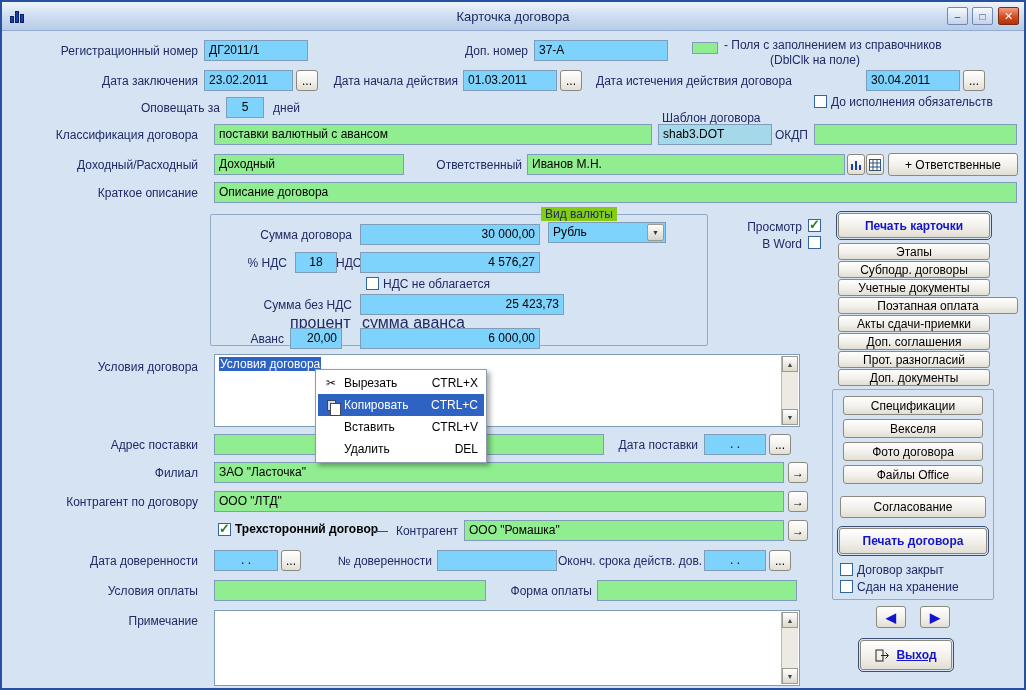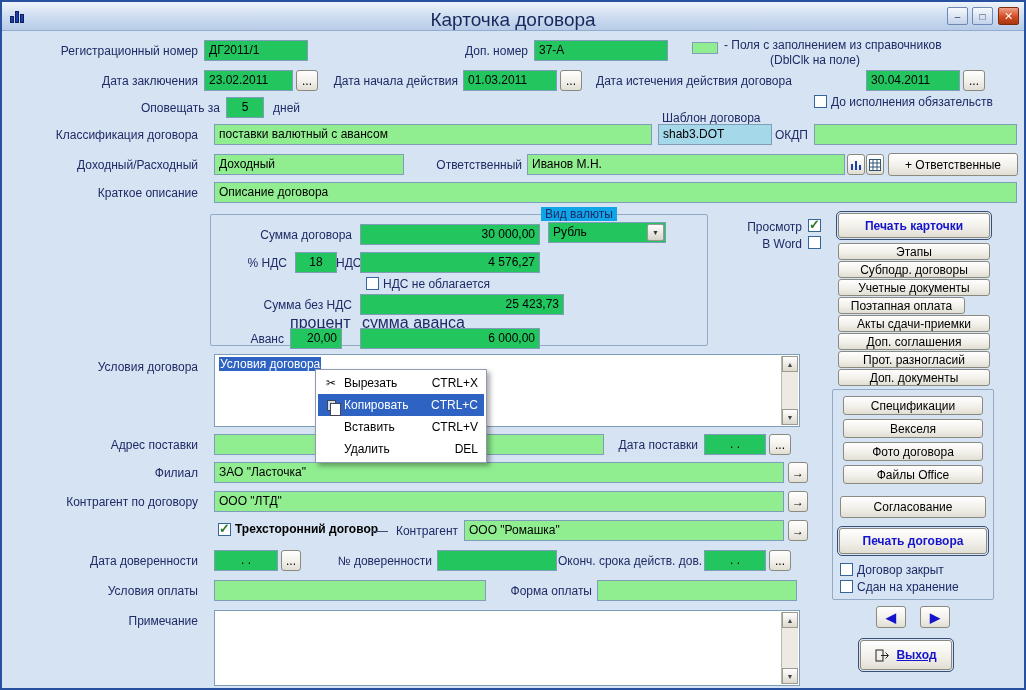--- a/index.html
+++ b/index.html
@@ -2,46 +2,46 @@
 <html><head>
 <meta charset="utf-8">
 <style>
   * {margin:0; padding:0; box-sizing:border-box;}
   html,body {background:#6b7b8d;}
   .window {position:relative; width:1026px; height:690px; background:#d6e3f2; border:2px solid #27509e;
            font-family:"Liberation Sans", sans-serif; font-size:12px; color:#000; overflow:hidden;}
   .a {position:absolute;}
   .titlebar {position:absolute; top:0; left:0; width:100%; height:29px;
              background:linear-gradient(#eef4fc,#ccdbf0 55%,#b7cce7); border-bottom:1px solid #93abd0;}
-  .title {position:absolute; top:7px; left:0; width:100%; text-align:center; font-size:19px; color:#16295c;}
+  .title {position:absolute; top:7px; left:0; width:100%; text-align:center; font-size:13px; color:#16295c;}
   .appicon {position:absolute; left:8px; top:8px; width:17px; height:13px; display:flex; align-items:flex-end; gap:1px;}
   .appicon i {display:block; width:4px; background:#1d3fae; border:1px solid #0c2260;}
   .wbtn {position:absolute; top:5px; width:21px; height:18px; border:1px solid #6f88b5; border-radius:2px;
          background:linear-gradient(#f6f9fd,#c3d3ea); color:#28406e; font-size:10px;
          display:flex; align-items:center; justify-content:center; cursor:default;}
   .wbtn.close {background:linear-gradient(#f0a088,#d44a20 55%,#a93711); color:#fff; border-color:#7e2a0c; font-size:11px;}
   .lbl {position:absolute; color:#1f2a66; white-space:nowrap; text-align:right;}
   .lbl.left {text-align:left;}
   .small {font-size:16px;}
-  .field {position:absolute; background:#22c55e; border:1px solid #7f9db9; padding:2px 4px; height:21px;
+  .field {position:absolute; background:#7dd3fc; border:1px solid #7f9db9; padding:2px 4px; height:21px;
           white-space:nowrap; overflow:hidden;}
   .green {background:#90ee90;}
   .cyan {background:#a5d8e8;}
   .tright {text-align:right;}
   .tcenter {text-align:center;}
   .btn {position:absolute; background:linear-gradient(#ffffff,#f2f0ea 55%,#e1ded4); border:1px solid #8a8a80;
         border-radius:3px; display:flex; align-items:center; justify-content:center; white-space:nowrap;
         color:#000; font-size:12px; cursor:default;}
   .btn.blue {color:#1414cc; font-weight:bold;}
   .btn.framed {outline:1px solid #3a4f73; outline-offset:1px;}
   .cb {position:absolute; width:13px; height:13px; background:#fff; border:1px solid #33669a;}
   .cb.checked::after {content:"✓"; position:absolute; left:0; top:-3px; font-size:13px; font-weight:bold; color:#2b7a2b;}
   .cblbl {position:absolute; color:#1f2a66; white-space:nowrap;}
   .groupbox {position:absolute; border:1px solid #94a9c5; border-radius:2px;}
-  .legend {position:absolute; top:-8px; background:#0ea5e9; padding:0 4px; color:#1f2a66; white-space:nowrap;}
+  .legend {position:absolute; top:-8px; background:#84cc16; padding:0 4px; color:#1f2a66; white-space:nowrap;}
   .ddbtn {position:absolute; right:1px; top:1px; bottom:1px; width:17px;
           background:linear-gradient(#fdfdfd,#d8d4ca); border:1px solid #9a9a90; border-radius:2px;
           font-size:7px; display:flex; align-items:center; justify-content:center; color:#333;}
   .ta {position:absolute; background:#fff; border:1px solid #7f9db9;}
   .ta .pad {padding:2px 4px;}
   .sel {background:#2e63c4; color:#fff; padding:0 1px;}
   .sb {position:absolute; top:1px; bottom:1px; right:1px; width:17px; background:#eceae2; border-left:1px solid #b8b5a9;}
   .sbb {position:absolute; left:0; width:16px; height:16px; background:linear-gradient(#fff,#dcd8cc);
         border:1px solid #9a9a90; font-size:7px; display:flex; align-items:center; justify-content:center; color:#444;}
   .menu {position:absolute; background:#fff; border:1px solid #8f9cb0; box-shadow:3px 3px 5px rgba(0,0,0,0.35);
@@ -156,21 +156,21 @@
 
   <span class="lbl" style="left:700px;top:218px;width:100px">Просмотр</span>
   <span class="cb checked" style="left:806px;top:217px"></span>
   <span class="lbl" style="left:700px;top:235px;width:100px">В Word</span>
   <span class="cb" style="left:806px;top:234px"></span>
 
   <div class="btn blue framed" style="left:836px;top:211px;width:152px;height:25px">Печать карточки</div>
   <div class="btn" style="left:836px;top:241px;width:152px;height:17px">Этапы</div>
   <div class="btn" style="left:836px;top:259px;width:152px;height:17px">Субподр. договоры</div>
   <div class="btn" style="left:836px;top:277px;width:152px;height:17px">Учетные документы</div>
-  <div class="btn" style="left:836px;top:295px;width:127px;height:17px">Поэтапная оплата</div>
+  <div class="btn" style="left:836px;top:295px;width:180px;height:17px">Поэтапная оплата</div>
   <div class="btn" style="left:836px;top:313px;width:152px;height:17px">Акты сдачи-приемки</div>
   <div class="btn" style="left:836px;top:331px;width:152px;height:17px">Доп. соглашения</div>
   <div class="btn" style="left:836px;top:349px;width:152px;height:17px">Прот. разногласий</div>
   <div class="btn" style="left:836px;top:367px;width:152px;height:17px">Доп. документы</div>
 
   <div class="groupbox" style="left:830px;top:387px;width:162px;height:211px"></div>
   <div class="btn" style="left:841px;top:394px;width:140px;height:19px">Спецификации</div>
   <div class="btn" style="left:841px;top:417px;width:140px;height:19px">Векселя</div>
   <div class="btn" style="left:841px;top:440px;width:140px;height:19px">Фото договора</div>
   <div class="btn" style="left:841px;top:463px;width:140px;height:19px">Файлы Office</div>

